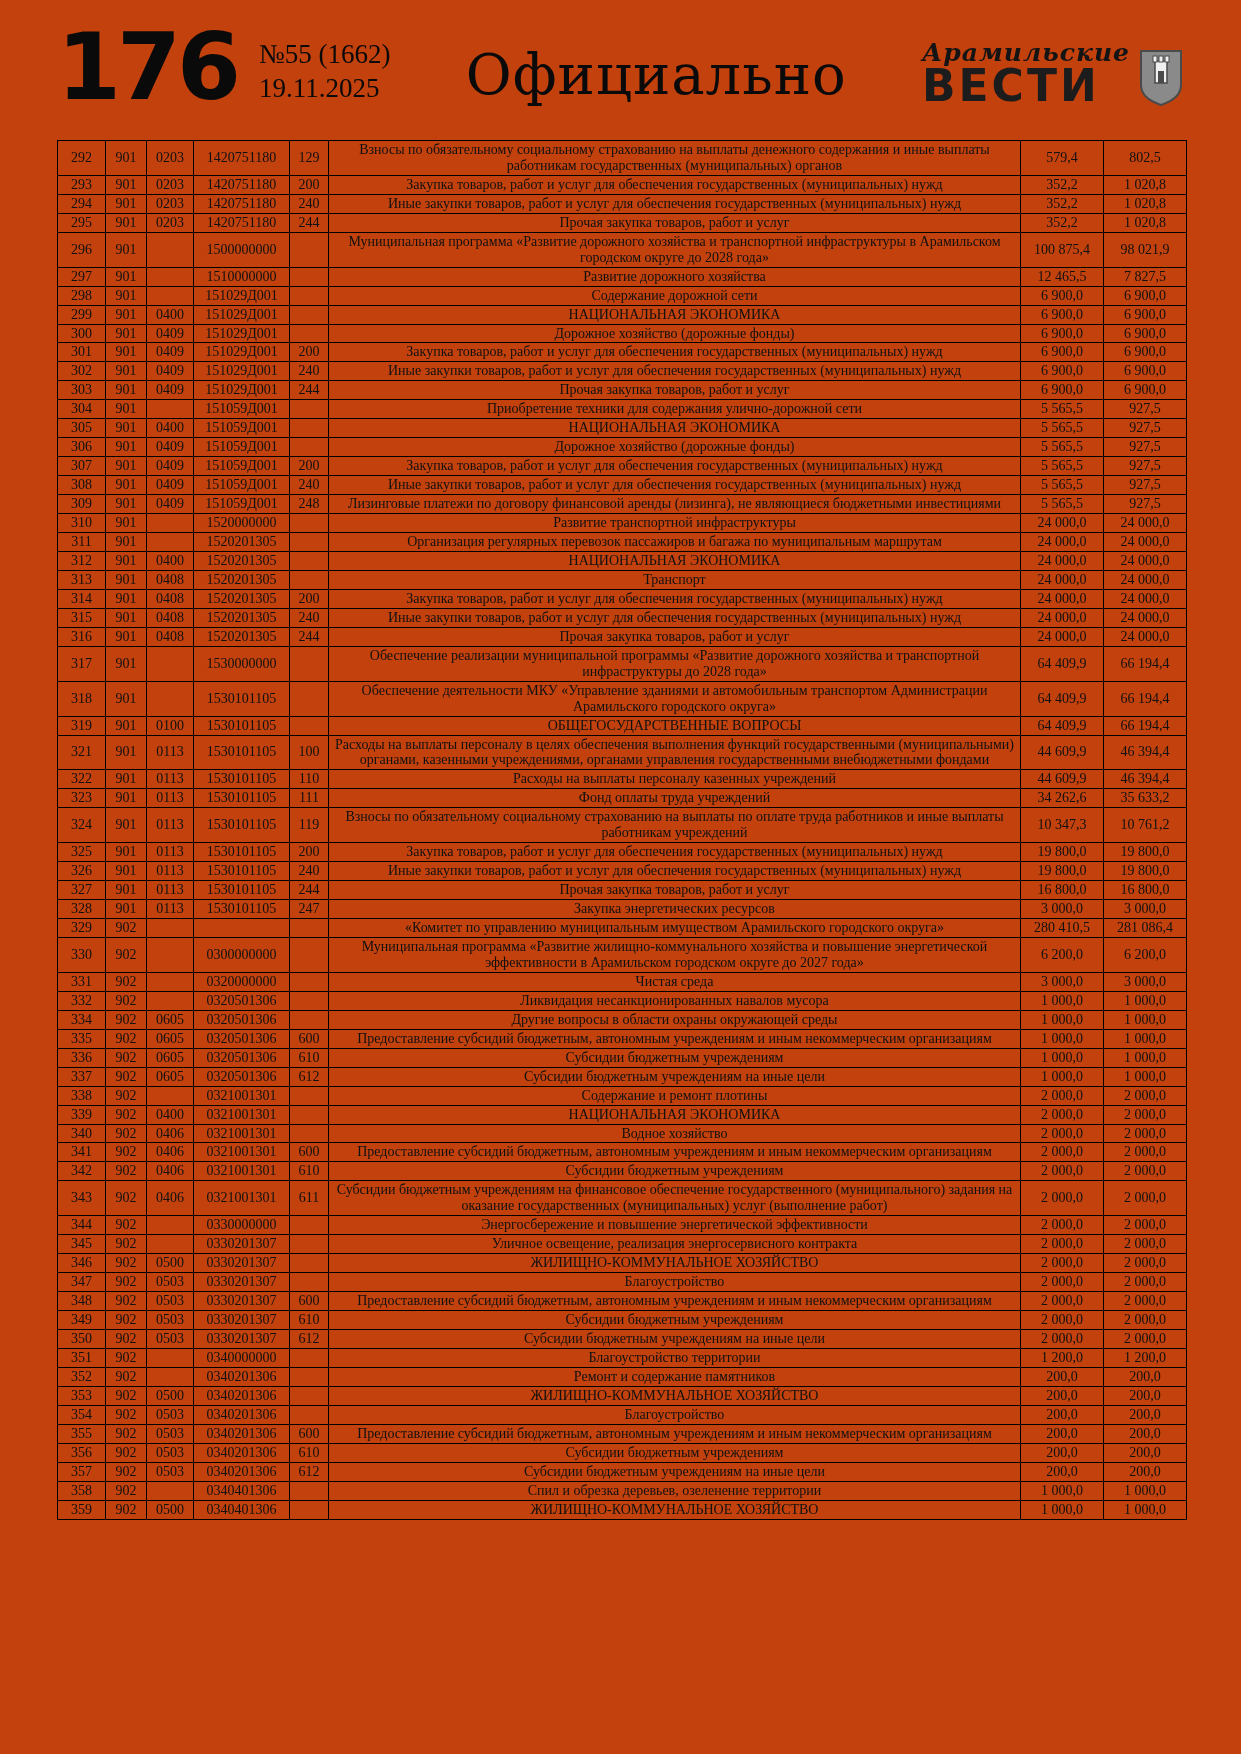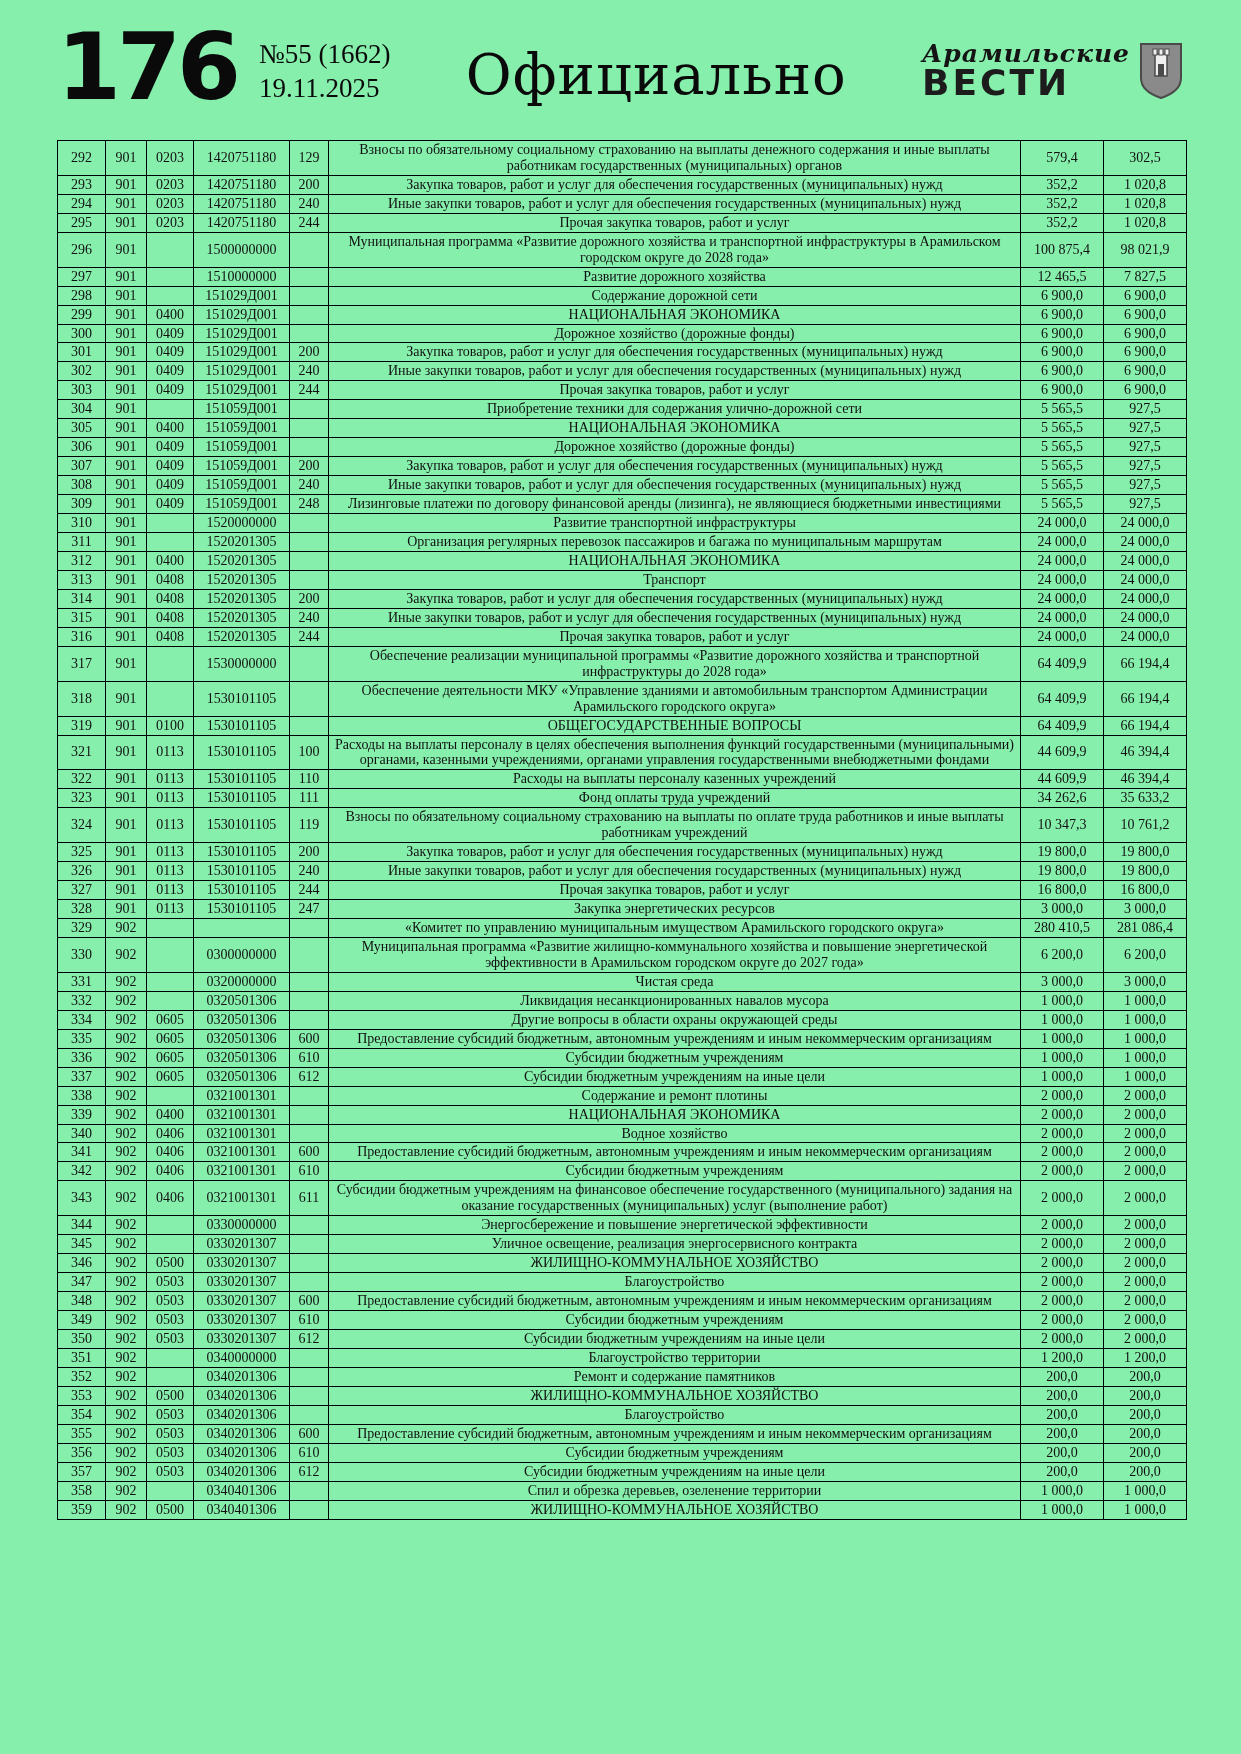--- a/index.html
+++ b/index.html
@@ -1,20 +1,20 @@
 <!DOCTYPE html>
 <html lang="ru"><head>
 <meta charset="utf-8">
 <style>
   html, body { margin: 0; padding: 0; background: #e8e8e8; }
   .page {
     width: 1241px;
     height: 1754px;
     margin: 0 auto;
-    background: #86efac;
+    background: #c2410c;
     box-sizing: border-box;
     padding: 26px 57px 40px 57px;
     font-family: "Liberation Serif", "DejaVu Serif", serif;
     color: #111;
     position: relative;
   }
 
   
   .masthead {
     display: flex;
@@ -57,21 +57,21 @@
     font-family: "DejaVu Serif", serif;
     font-style: italic;
     font-weight: bold;
     font-size: 25px;
     letter-spacing: 1px;
     color: #141414;
   }
   .brand-bottom {
     font-family: "DejaVu Sans", sans-serif;
     font-weight: bold;
-    font-size: 36px;
+    font-size: 44px;
     letter-spacing: 3px;
     line-height: 0.95;
     color: #1c1c1c;
   }
   .crest { margin-left: 8px; }
 
   
   table.budget {
     border-collapse: collapse;
     width: 1127px;
@@ -126,21 +126,21 @@
   <table class="budget">
     <tbody>
         <tr>
     <td class="c-num">292</td>
     <td class="c-grbs">901</td>
     <td class="c-sec">0203</td>
     <td class="c-code">1420751180</td>
     <td class="c-vr">129</td>
     <td class="c-name">Взносы по обязательному социальному страхованию на выплаты денежного содержания и иные выплаты работникам государственных (муниципальных) органов</td>
     <td class="c-val">579,4</td>
-    <td class="c-val">302,5</td>
+    <td class="c-val">802,5</td>
   </tr>
         <tr>
     <td class="c-num">293</td>
     <td class="c-grbs">901</td>
     <td class="c-sec">0203</td>
     <td class="c-code">1420751180</td>
     <td class="c-vr">200</td>
     <td class="c-name">Закупка товаров, работ и услуг для обеспечения государственных (муниципальных) нужд</td>
     <td class="c-val">352,2</td>
     <td class="c-val">1 020,8</td>

